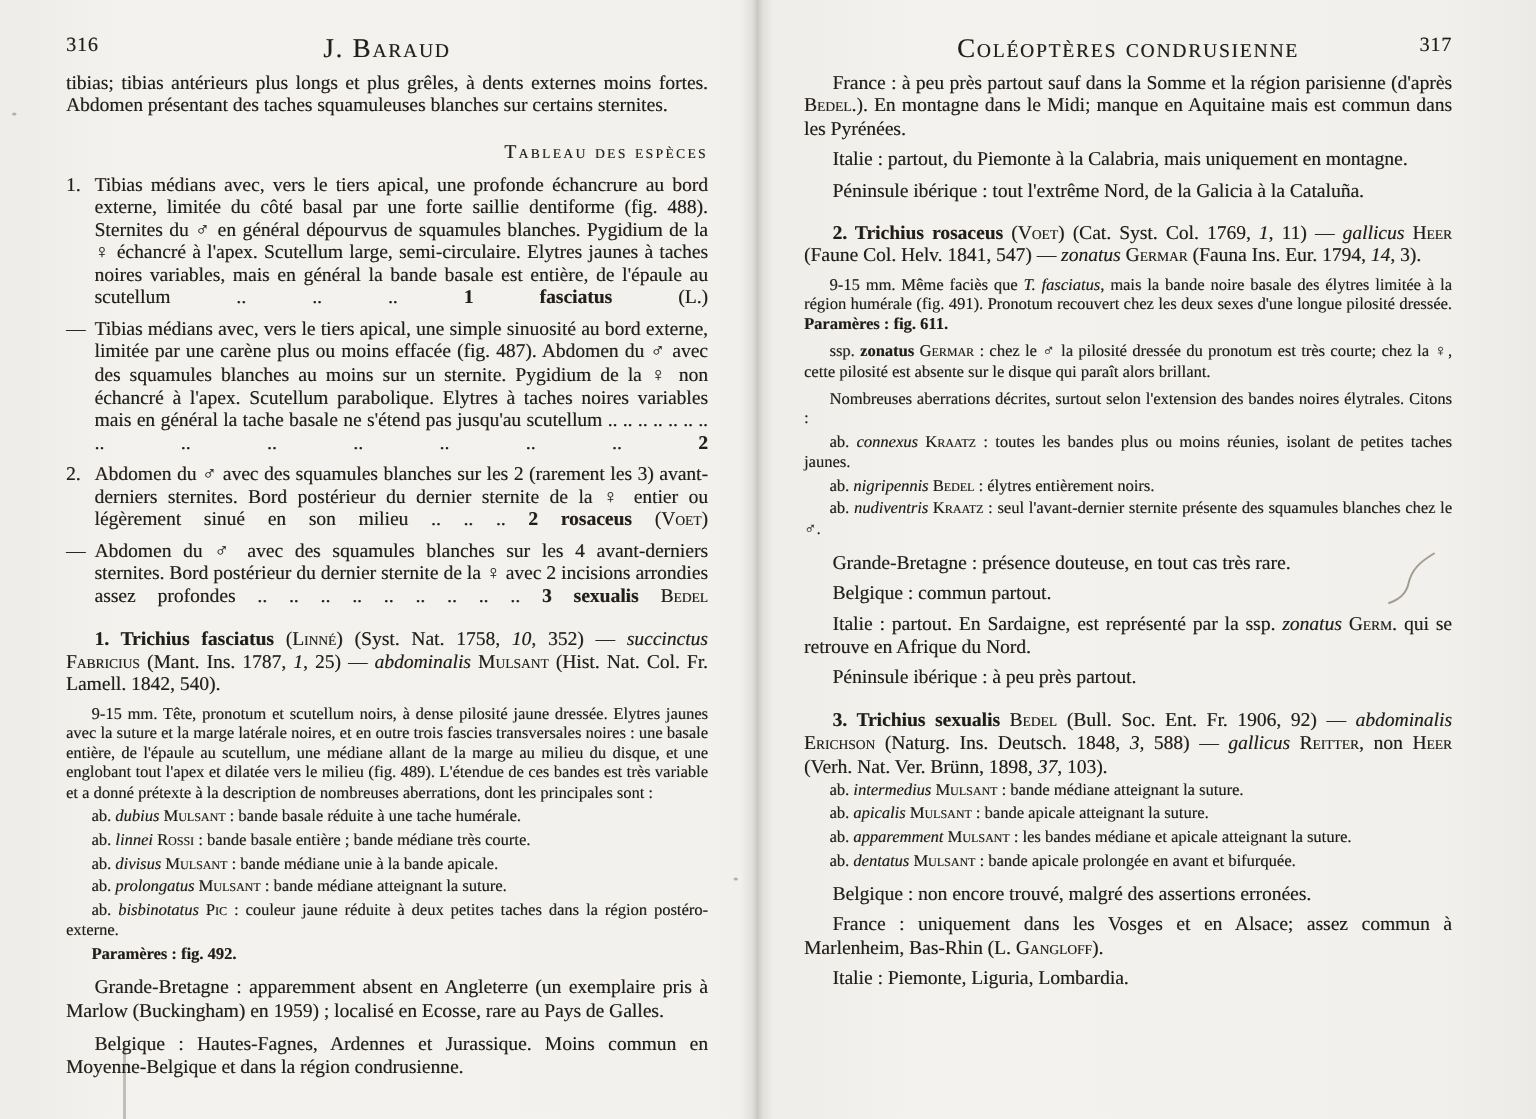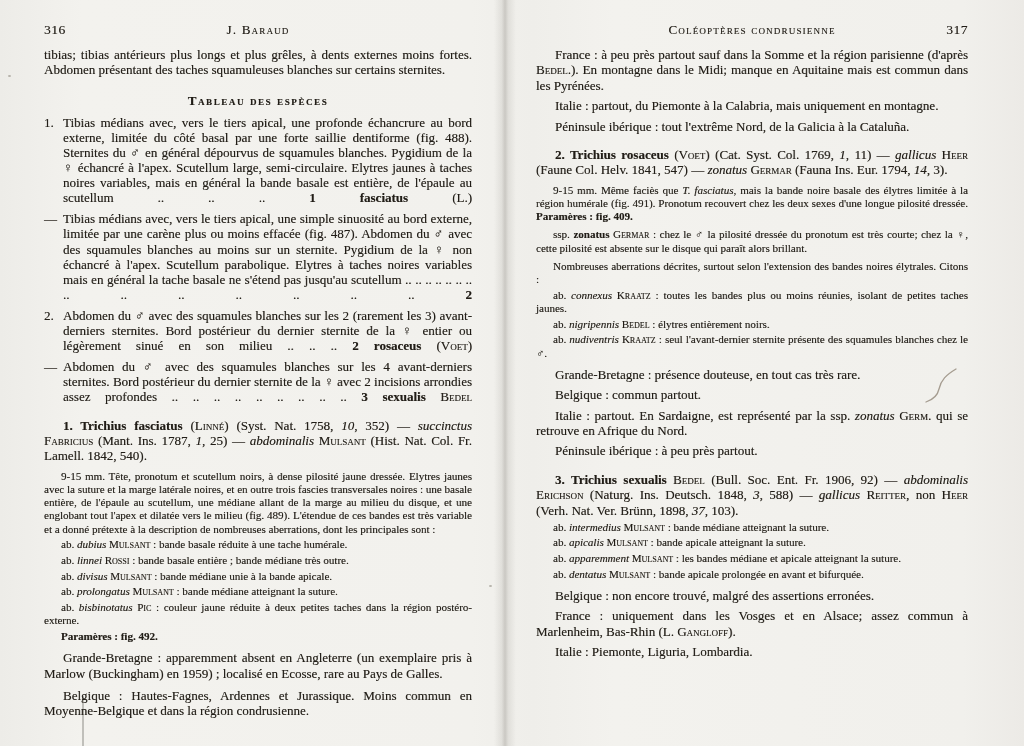--- a/index.html
+++ b/index.html
@@ -22,26 +22,26 @@
   .pen-mark{position:absolute;left:922px;top:366px;}
 
   .page{position:absolute;top:0;text-shadow:0.3px 0 0 rgba(33,28,20,0.45);}
   .page-left{left:44px;width:428px;}
   .page-right{left:536px;width:432px;}
 
   .pagehead{position:relative;margin-top:22px;height:16px;font-size:13px;}
   .pagehead .num{position:absolute;top:0;font-size:13.5px;letter-spacing:.5px;}
   .page-left .num{left:0;}
   .page-right .num{right:0;}
-  .pagehead .title{display:block;text-align:center;font-variant:small-caps;letter-spacing:1.2px;font-size:13px;}
+  .pagehead .title{display:block;text-align:center;font-variant:small-caps;letter-spacing:1.2px;font-size:18px;}
 
   p{margin:0;}
   .body-p{font-size:13px;line-height:15.4px;text-align:justify;margin-top:6px;text-indent:19px;}
   .noindent{text-indent:0;margin-top:9px;}
-  .section-title{margin:15px 0 2px;text-align:center;font-variant:small-caps;font-weight:bold;font-size:13px;letter-spacing:1.6px;}
+  .section-title{margin:15px 0 2px;text-align:right;font-variant:small-caps;font-weight:normal;font-size:13px;letter-spacing:1.6px;}
   .couplet{font-size:13px;line-height:15.1px;text-align:justify;text-align-last:justify;
            padding-left:19px;text-indent:-19px;margin-top:6px;}
   .couplet:first-of-type{margin-top:8px;}
   .marker{display:inline-block;width:19px;text-indent:0;}
   .sp-heading{font-size:13px;line-height:15.4px;text-align:justify;text-indent:19px;margin-top:13px;}
   .small-p{font-size:11px;line-height:13.2px;text-align:justify;text-indent:17px;margin-top:6px;}
   .ab{font-size:11px;line-height:13.2px;text-align:justify;text-indent:17px;margin-top:2.5px;}
   .dist{margin-top:7px;}
   .dist-tight{margin-top:5px;}
 
@@ -74,21 +74,21 @@
     <p class="couplet"><span class="marker">1.</span><span><span>Tibias médians avec, vers le tiers apical, une profonde échancrure au bord externe, limitée du côté basal par une forte saillie dentiforme (fig. 488). Sternites du ♂ en général dépourvus de squamules blanches. Pygidium de la ♀ échancré à l'apex. Scutellum large, semi-circulaire. Elytres jaunes à taches noires variables, mais en général la bande basale est entière, de l'épaule au scutellum .. .. .. </span><span class="seg-b">1 fasciatus</span><span> (L.)</span></span></p>
     <p class="couplet"><span class="marker">—</span><span><span>Tibias médians avec, vers le tiers apical, une simple sinuosité au bord externe, limitée par une carène plus ou moins effacée (fig. 487). Abdomen du ♂ avec des squamules blanches au moins sur un sternite. Pygidium de la ♀ non échancré à l'apex. Scutellum parabolique. Elytres à taches noires variables mais en général la tache basale ne s'étend pas jusqu'au scutellum .. .. .. .. .. .. .. .. .. .. .. .. .. .. </span><span class="seg-b">2</span></span></p>
     <p class="couplet"><span class="marker">2.</span><span><span>Abdomen du ♂ avec des squamules blanches sur les 2 (rarement les 3) avant-derniers sternites. Bord postérieur du dernier sternite de la ♀ entier ou légèrement sinué en son milieu .. .. .. </span><span class="seg-b">2 rosaceus</span><span> (</span><span class="seg-sc">Voet</span><span>)</span></span></p>
     <p class="couplet"><span class="marker">—</span><span><span>Abdomen du ♂ avec des squamules blanches sur les 4 avant-derniers sternites. Bord postérieur du dernier sternite de la ♀ avec 2 incisions arrondies assez profondes .. .. .. .. .. .. .. .. .. </span><span class="seg-b">3 sexualis</span><span> </span><span class="seg-sc">Bedel</span></span></p>
 
     <p class="sp-heading"><span class="seg-b">1. Trichius fasciatus</span><span> (</span><span class="seg-sc">Linné</span><span>) (Syst. Nat. 1758, </span><span class="seg-i">10</span><span>, 352) — </span><span class="seg-i">succinctus</span><span> </span><span class="seg-sc">Fabricius</span><span> (Mant. Ins. 1787, </span><span class="seg-i">1</span><span>, 25) — </span><span class="seg-i">abdominalis</span><span> </span><span class="seg-sc">Mulsant</span><span> (Hist. Nat. Col. Fr. Lamell. 1842, 540).</span></p>
 
     <p class="small-p"><span>9-15 mm. Tête, pronotum et scutellum noirs, à dense pilosité jaune dressée. Elytres jaunes avec la suture et la marge latérale noires, et en outre trois fascies transversales noires : une basale entière, de l'épaule au scutellum, une médiane allant de la marge au milieu du disque, et une englobant tout l'apex et dilatée vers le milieu (fig. 489). L'étendue de ces bandes est très variable et a donné prétexte à la description de nombreuses aberrations, dont les principales sont :</span></p>
 
     <p class="ab"><span>ab. </span><span class="seg-i">dubius</span><span> </span><span class="seg-sc">Mulsant</span><span> : bande basale réduite à une tache humérale.</span></p>
-    <p class="ab"><span>ab. </span><span class="seg-i">linnei</span><span> </span><span class="seg-sc">Rossi</span><span> : bande basale entière ; bande médiane très outre.</span></p>
+    <p class="ab"><span>ab. </span><span class="seg-i">linnei</span><span> </span><span class="seg-sc">Rossi</span><span> : bande basale entière ; bande médiane très courte.</span></p>
     <p class="ab"><span>ab. </span><span class="seg-i">divisus</span><span> </span><span class="seg-sc">Mulsant</span><span> : bande médiane unie à la bande apicale.</span></p>
     <p class="ab"><span>ab. </span><span class="seg-i">prolongatus</span><span> </span><span class="seg-sc">Mulsant</span><span> : bande médiane atteignant la suture.</span></p>
     <p class="ab"><span>ab. </span><span class="seg-i">bisbinotatus</span><span> </span><span class="seg-sc">Pic</span><span> : couleur jaune réduite à deux petites taches dans la région postéro-externe.</span></p>
     <p class="ab"><span class="seg-b">Paramères : fig. 492.</span></p>
 
     <p class="body-p dist"><span>Grande-Bretagne : apparemment absent en Angleterre (un exemplaire pris à Marlow (Buckingham) en 1959) ; localisé en Ecosse, rare au Pays de Galles.</span></p>
     <p class="body-p dist"><span>Belgique : Hautes-Fagnes, Ardennes et Jurassique. Moins commun en Moyenne-Belgique et dans la région condrusienne.</span></p>
   </div>
 
   <div class="page page-right">
@@ -96,21 +96,21 @@
       <span class="title">Coléoptères condrusienne</span>
       <span class="num">317</span>
     </div>
 
     <p class="body-p dist noindent-not" style="margin-top:9px;"><span>France : à peu près partout sauf dans la Somme et la région parisienne (d'après </span><span class="seg-sc">Bedel</span><span>.). En montagne dans le Midi; manque en Aquitaine mais est commun dans les Pyrénées.</span></p>
     <p class="body-p dist-tight"><span>Italie : partout, du Piemonte à la Calabria, mais uniquement en montagne.</span></p>
     <p class="body-p dist-tight"><span>Péninsule ibérique : tout l'extrême Nord, de la Galicia à la Cataluña.</span></p>
 
     <p class="sp-heading"><span class="seg-b">2. Trichius rosaceus</span><span> (</span><span class="seg-sc">Voet</span><span>) (Cat. Syst. Col. 1769, </span><span class="seg-i">1</span><span>, 11) — </span><span class="seg-i">gallicus</span><span> </span><span class="seg-sc">Heer</span><span> (Faune Col. Helv. 1841, 547) — </span><span class="seg-i">zonatus</span><span> </span><span class="seg-sc">Germar</span><span> (Fauna Ins. Eur. 1794, </span><span class="seg-i">14</span><span>, 3).</span></p>
 
-    <p class="small-p"><span>9-15 mm. Même faciès que </span><span class="seg-i">T. fasciatus</span><span>, mais la bande noire basale des élytres limitée à la région humérale (fig. 491). Pronotum recouvert chez les deux sexes d'une longue pilosité dressée. </span><span class="seg-b">Paramères : fig. 409.</span></p>
+    <p class="small-p"><span>9-15 mm. Même faciès que </span><span class="seg-i">T. fasciatus</span><span>, mais la bande noire basale des élytres limitée à la région humérale (fig. 491). Pronotum recouvert chez les deux sexes d'une longue pilosité dressée. </span><span class="seg-b">Paramères : fig. 611.</span></p>
     <p class="small-p" style="margin-top:5px;"><span>ssp. </span><span class="seg-b">zonatus</span><span> </span><span class="seg-sc">Germar</span><span> : chez le ♂ la pilosité dressée du pronotum est très courte; chez la ♀, cette pilosité est absente sur le disque qui paraît alors brillant.</span></p>
     <p class="small-p" style="margin-top:5px;"><span>Nombreuses aberrations décrites, surtout selon l'extension des bandes noires élytrales. Citons :</span></p>
 
     <p class="ab"><span>ab. </span><span class="seg-i">connexus</span><span> </span><span class="seg-sc">Kraatz</span><span> : toutes les bandes plus ou moins réunies, isolant de petites taches jaunes.</span></p>
     <p class="ab"><span>ab. </span><span class="seg-i">nigripennis</span><span> </span><span class="seg-sc">Bedel</span><span> : élytres entièrement noirs.</span></p>
     <p class="ab"><span>ab. </span><span class="seg-i">nudiventris</span><span> </span><span class="seg-sc">Kraatz</span><span> : seul l'avant-dernier sternite présente des squamules blanches chez le ♂.</span></p>
 
     <p class="body-p dist"><span>Grande-Bretagne : présence douteuse, en tout cas très rare.</span></p>
     <p class="body-p dist-tight"><span>Belgique : commun partout.</span></p>
     <p class="body-p dist-tight"><span>Italie : partout. En Sardaigne, est représenté par la ssp. </span><span class="seg-i">zonatus</span><span> </span><span class="seg-sc">Germ.</span><span> qui se retrouve en Afrique du Nord.</span></p>

